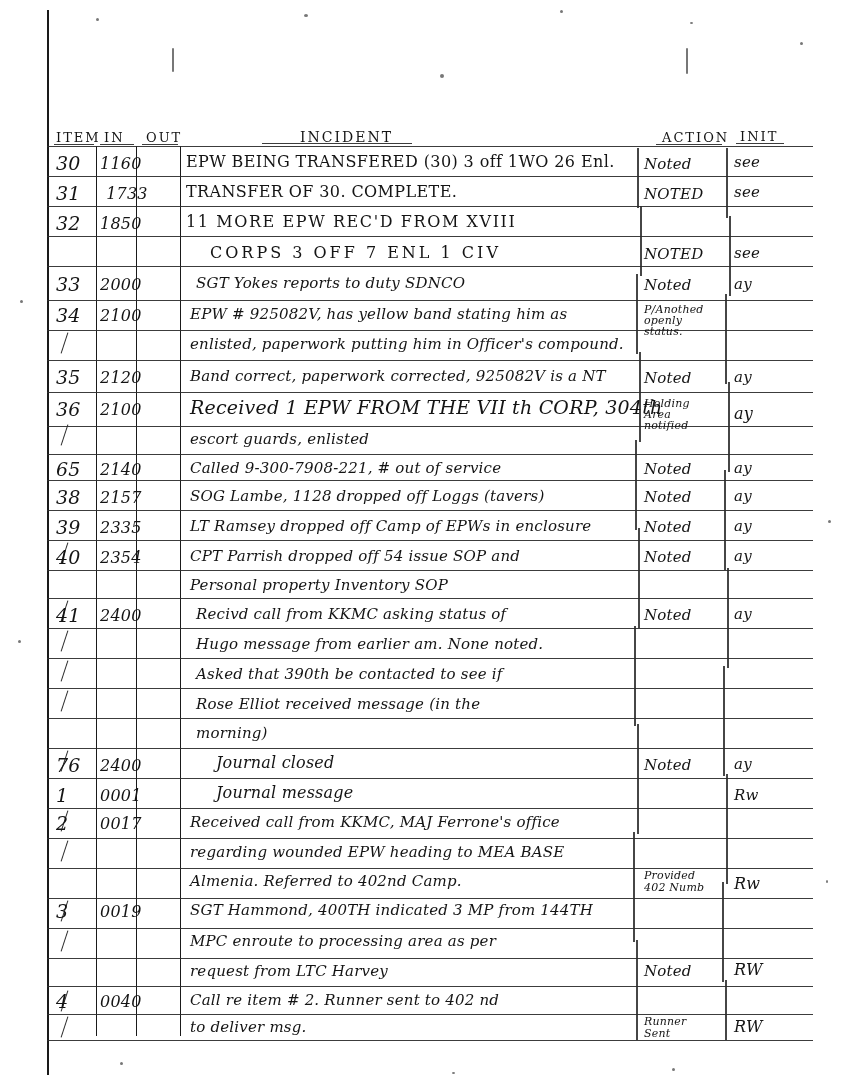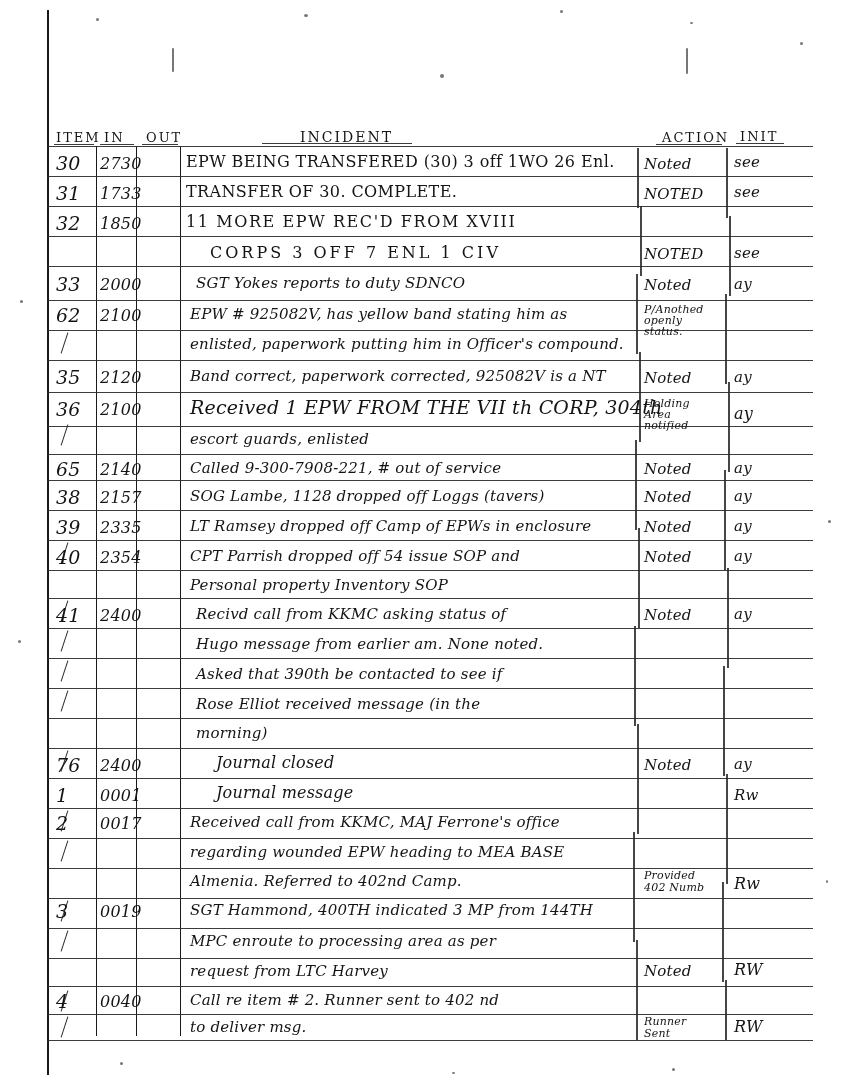--- a/index.html
+++ b/index.html
@@ -156,46 +156,46 @@
   <div class="slash" style="left:64px;top:690px;"></div>
   <div class="slash" style="left:64px;top:750px;"></div>
   <div class="slash" style="left:64px;top:810px;"></div>
   <div class="slash" style="left:64px;top:840px;"></div>
   <div class="slash" style="left:64px;top:900px;"></div>
   <div class="slash" style="left:64px;top:930px;"></div>
   <div class="slash" style="left:64px;top:990px;"></div>
   <div class="slash" style="left:64px;top:1016px;"></div>
 
   <div class="cell hw c-item lg" style="top:152px;">30</div>
-  <div class="cell hw c-in md" style="top:154px;">2730</div>
+  <div class="cell hw c-in md" style="top:154px;">1160</div>
   <div class="cell hw c-inc md" style="top:152px;font-style:normal;letter-spacing:.4px;">EPW BEING TRANSFERED (30) 3 off 1WO 26 Enl.</div>
   <div class="cell hw c-act nm" style="top:155px;">Noted</div>
   <div class="cell hw c-int nm" style="top:153px;">see</div>
 
   <div class="cell hw c-item lg" style="top:182px;">31</div>
-  <div class="cell hw c-in md" style="top:184px;">1733</div>
+  <div class="cell hw c-in md" style="top:184px;text-align:center;">1733</div>
   <div class="cell hw c-inc md" style="top:182px;font-style:normal;letter-spacing:.4px;">TRANSFER OF 30. COMPLETE.</div>
   <div class="cell hw c-act nm" style="top:185px;">NOTED</div>
   <div class="cell hw c-int nm" style="top:183px;">see</div>
 
   <div class="cell hw c-item lg" style="top:212px;">32</div>
   <div class="cell hw c-in md" style="top:214px;">1850</div>
   <div class="cell hw c-inc md" style="top:212px;font-style:normal;letter-spacing:1.6px;">11 MORE EPW REC'D FROM XVIII</div>
 
   <div class="cell hw c-inc md" style="top:243px;left:210px;font-style:normal;letter-spacing:3px;">CORPS 3 OFF 7 ENL 1 CIV</div>
   <div class="cell hw c-act nm" style="top:245px;">NOTED</div>
   <div class="cell hw c-int nm" style="top:244px;">see</div>
 
   <div class="cell hw c-item lg" style="top:273px;">33</div>
   <div class="cell hw c-in md" style="top:275px;">2000</div>
   <div class="cell hw c-inc nm" style="top:274px;left:196px;">SGT Yokes reports to duty SDNCO</div>
   <div class="cell hw c-act nm" style="top:276px;">Noted</div>
   <div class="cell hw c-int nm" style="top:275px;">ay</div>
 
-  <div class="cell hw c-item lg" style="top:304px;">62</div>
+  <div class="cell hw c-item lg" style="top:304px;">34</div>
   <div class="cell hw c-in md" style="top:306px;">2100</div>
   <div class="cell hw c-inc nm" style="top:305px;left:190px;">EPW # 925082V, has yellow band stating him as</div>
   <div class="cell hw c-act sm" style="top:304px;width:72px;line-height:11px;">P/Anothed openly status.</div>
 
   <div class="cell hw c-inc nm" style="top:335px;left:190px;">enlisted, paperwork putting him in Officer's compound.</div>
 
   <div class="cell hw c-item lg" style="top:366px;">35</div>
   <div class="cell hw c-in md" style="top:368px;">2120</div>
   <div class="cell hw c-inc nm" style="top:367px;left:190px;">Band correct, paperwork corrected, 925082V is a NT</div>
   <div class="cell hw c-act nm" style="top:369px;">Noted</div>

